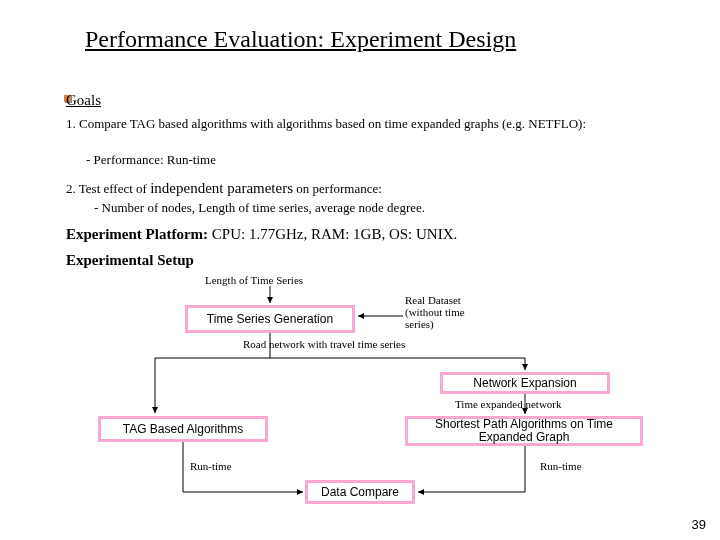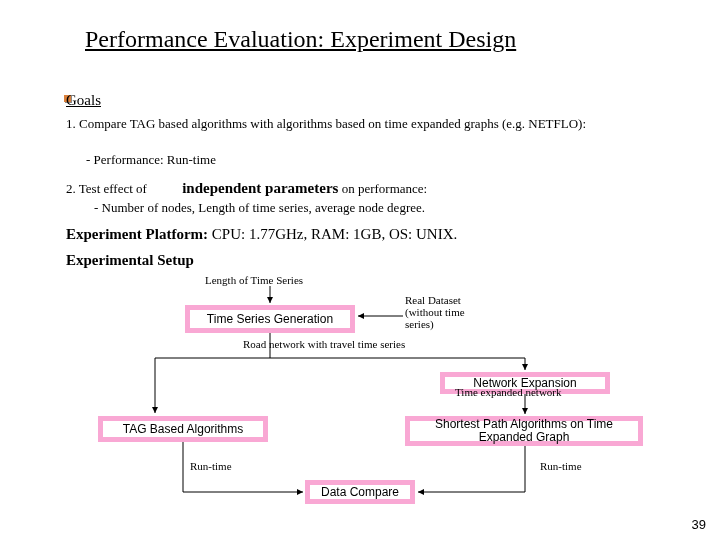--- a/index.html
+++ b/index.html
@@ -49,21 +49,21 @@
     top: 152px;
     font-size: 13px;
     font-family: Liberation Serif, serif;
   }
   .line2 {
     position: absolute;
     left: 66px;
     top: 180px;
     font-size: 13px;
   }
-  .line2 .bold { font-weight: bold; font-size: 15px; margin-left: 32px; }
+  .line2 .bold { font-weight: normal; font-size: 15px; }
   .line2-sub {
     position: absolute;
     left: 86px;
     top: 200px;
     font-size: 13px;
     margin-left: 8px;
   }
   .platform {
     position: absolute;
     left: 66px;
@@ -81,21 +81,21 @@
   }
   .diagram {
     position: absolute;
     left: 0;
     top: 270px;
     width: 720px;
     height: 250px;
   }
   .box {
     position: absolute;
-    border: 5px solid #f9a8d4;
+    border: 3px solid #f9a8d4;
     background: #fff;
     font-family: Arial, Helvetica, sans-serif;
     font-size: 12px;
     text-align: center;
     display: flex;
     align-items: center;
     justify-content: center;
     padding: 2px 7px;
   }
   .label {
@@ -144,21 +144,21 @@
   <div class="label" style="left:205px; top:4px; width:140px;">Length of Time Series</div>
 
   <div class="box" style="left:185px; top:35px; width:170px; height:28px;">Time Series Generation</div>
 
   <div class="label" style="left:405px; top:24px; width:90px;">Real Dataset (without time series)</div>
 
   <div class="label" style="left:243px; top:68px; width:230px;">Road network with travel time series</div>
 
   <div class="box" style="left:440px; top:102px; width:170px; height:22px;">Network Expansion</div>
 
-  <div class="label" style="left:455px; top:116px; width:150px;">Time expanded  network</div>
+  <div class="label" style="left:455px; top:128px; width:150px;">Time expanded  network</div>
 
   <div class="box" style="left:98px; top:146px; width:170px; height:26px;">TAG Based Algorithms</div>
 
   <div class="box" style="left:405px; top:146px; width:238px; height:30px; line-height:1.1;">Shortest Path Algorithms on Time Expanded Graph</div>
 
   <div class="label" style="left:190px; top:190px; width:70px;">Run-time</div>
   <div class="label" style="left:540px; top:190px; width:70px;">Run-time</div>
 
   <div class="box" style="left:305px; top:210px; width:110px; height:24px;">Data Compare</div>
 

